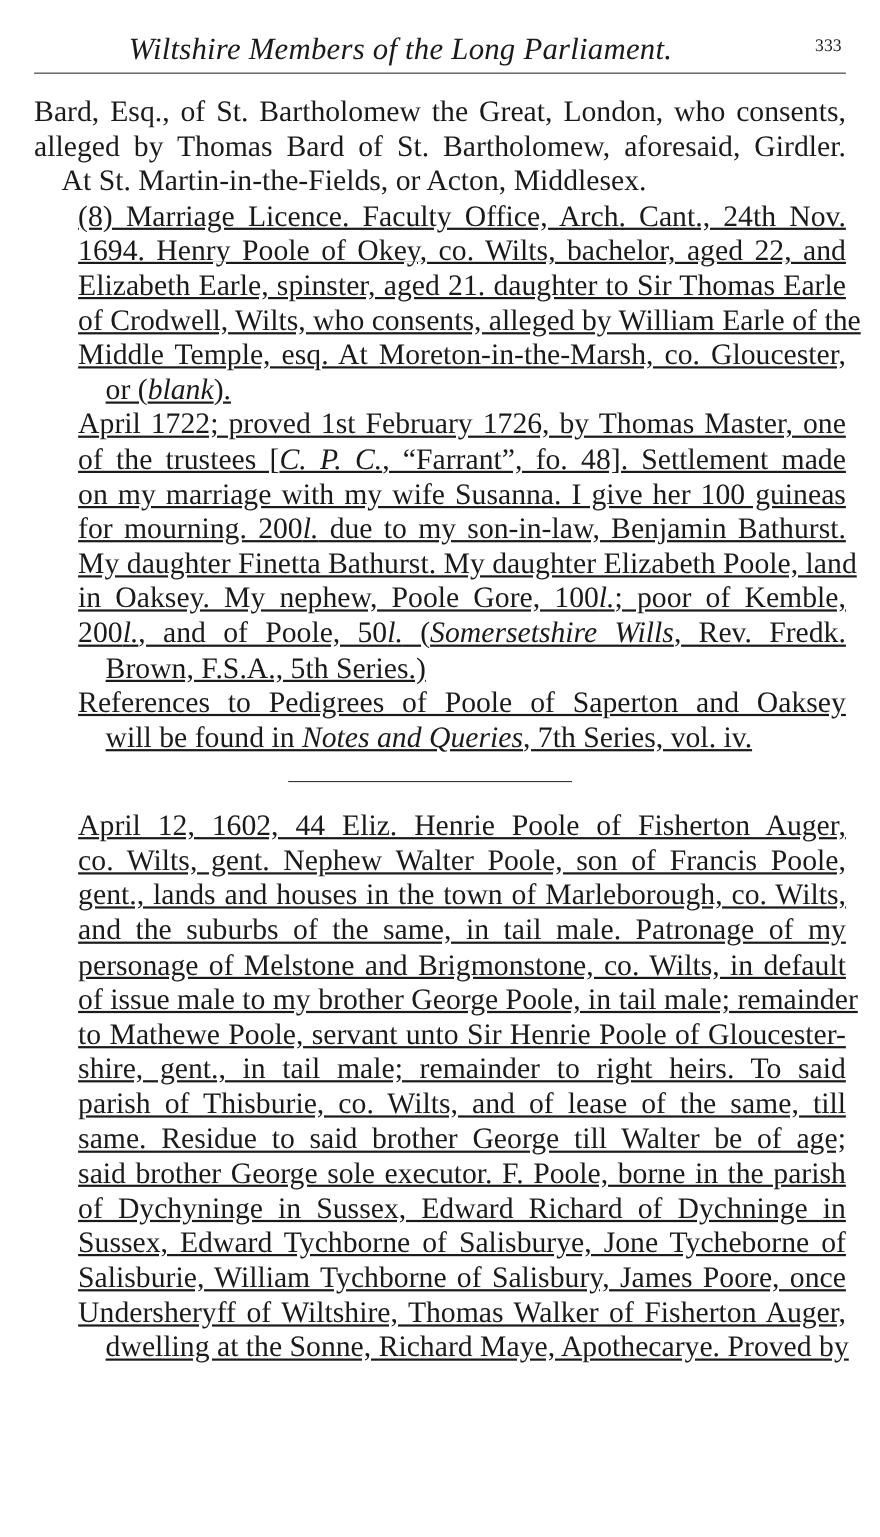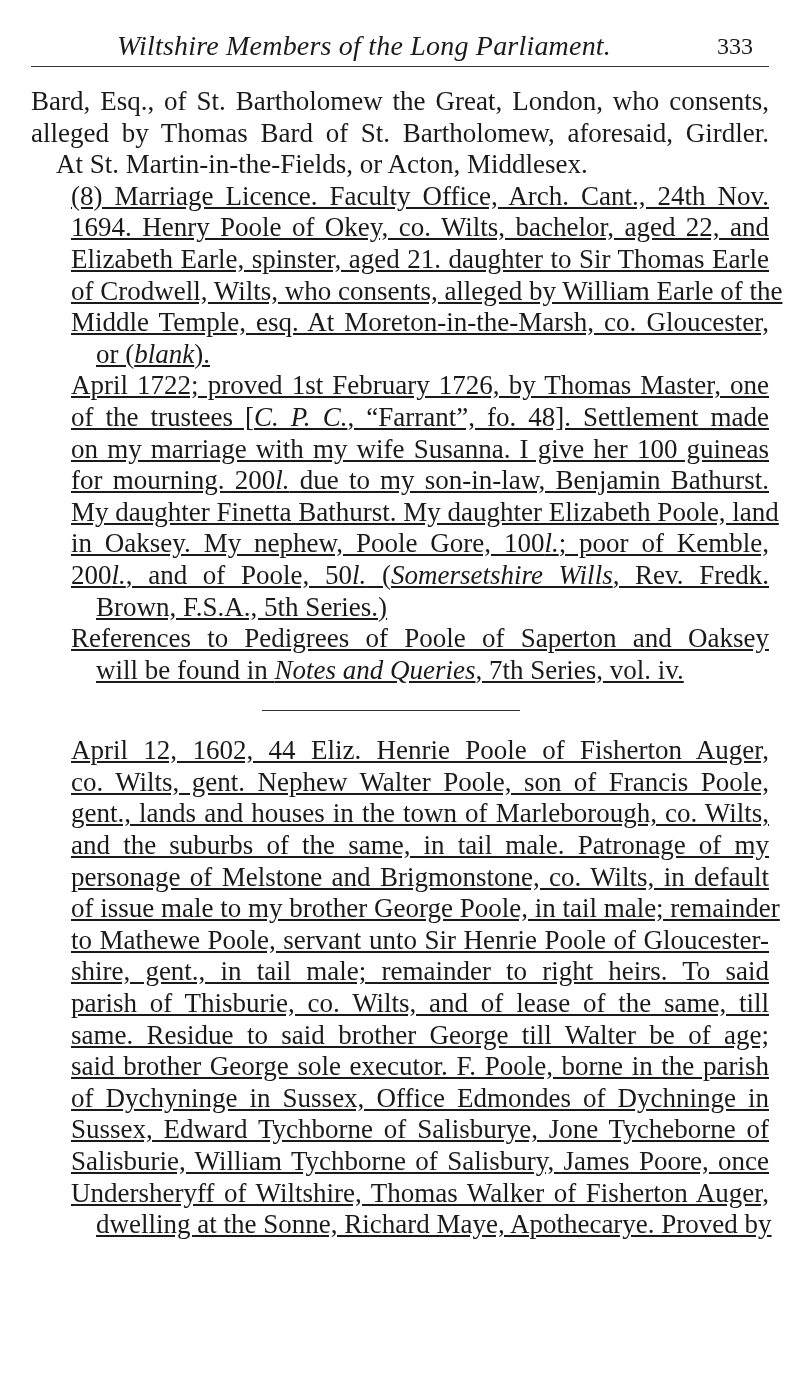--- a/index.html
+++ b/index.html
@@ -10,21 +10,21 @@
   }
   .page { position: absolute; left: 31px; top: 0; width: 738px; }
   .running-head {
     position: absolute; top: 22px; left: 0; width: 738px; height: 40px;
   }
   .running-title {
     position: absolute; left: 86px; top: 8px;
     font-style: italic; font-size: 28px; letter-spacing: 0.2px;
   }
   .page-number {
-    position: absolute; right: 16px; top: 11px; font-size: 24px;
+    position: absolute; right: 4px; top: 11px; font-size: 16px;
   }
   .head-rule {
     position: absolute; top: 66px; left: 0; width: 738px; height: 0;
     border-top: 1.5px solid #333;
   }
   .body-text {
     position: absolute; top: 86px; left: 0; width: 738px;
     font-size: 27px; line-height: 31.6px; text-align: justify;
   }
   .para { margin: 0; }
@@ -81,20 +81,20 @@
         <span class="line">co. Wilts, gent. Nephew Walter Poole, son of Francis Poole,</span>
         <span class="line">gent., lands and houses in the town of Marleborough, co. Wilts,</span>
         <span class="line">and the suburbs of the same, in tail male. Patronage of my</span>
         <span class="line">personage of Melstone and Brigmonstone, co. Wilts, in default</span>
         <span class="line">of issue male to my brother George Poole, in tail male; remainder</span>
         <span class="line">to Mathewe Poole, servant unto Sir Henrie Poole of Gloucester-</span>
         <span class="line">shire, gent., in tail male; remainder to right heirs. To said</span>
         <span class="line">parish of Thisburie, co. Wilts, and of lease of the same, till</span>
         <span class="line">same. Residue to said brother George till Walter be of age;</span>
         <span class="line">said brother George sole executor. F. Poole, borne in the parish</span>
-        <span class="line">of Dychyninge in Sussex, Office Edmondes of Dychninge in</span>
+        <span class="line">of Dychyninge in Sussex, Edward Richard of Dychninge in</span>
         <span class="line">Sussex, Edward Tychborne of Salisburye, Jone Tycheborne of</span>
         <span class="line">Salisburie, William Tychborne of Salisbury, James Poore, once</span>
         <span class="line">Undersheryff of Wiltshire, Thomas Walker of Fisherton Auger,</span>
         <span class="line last">dwelling at the Sonne, Richard Maye, Apothecarye. Proved by</span>
       </p>
   </div>
 </div>
 
 </body></html>

